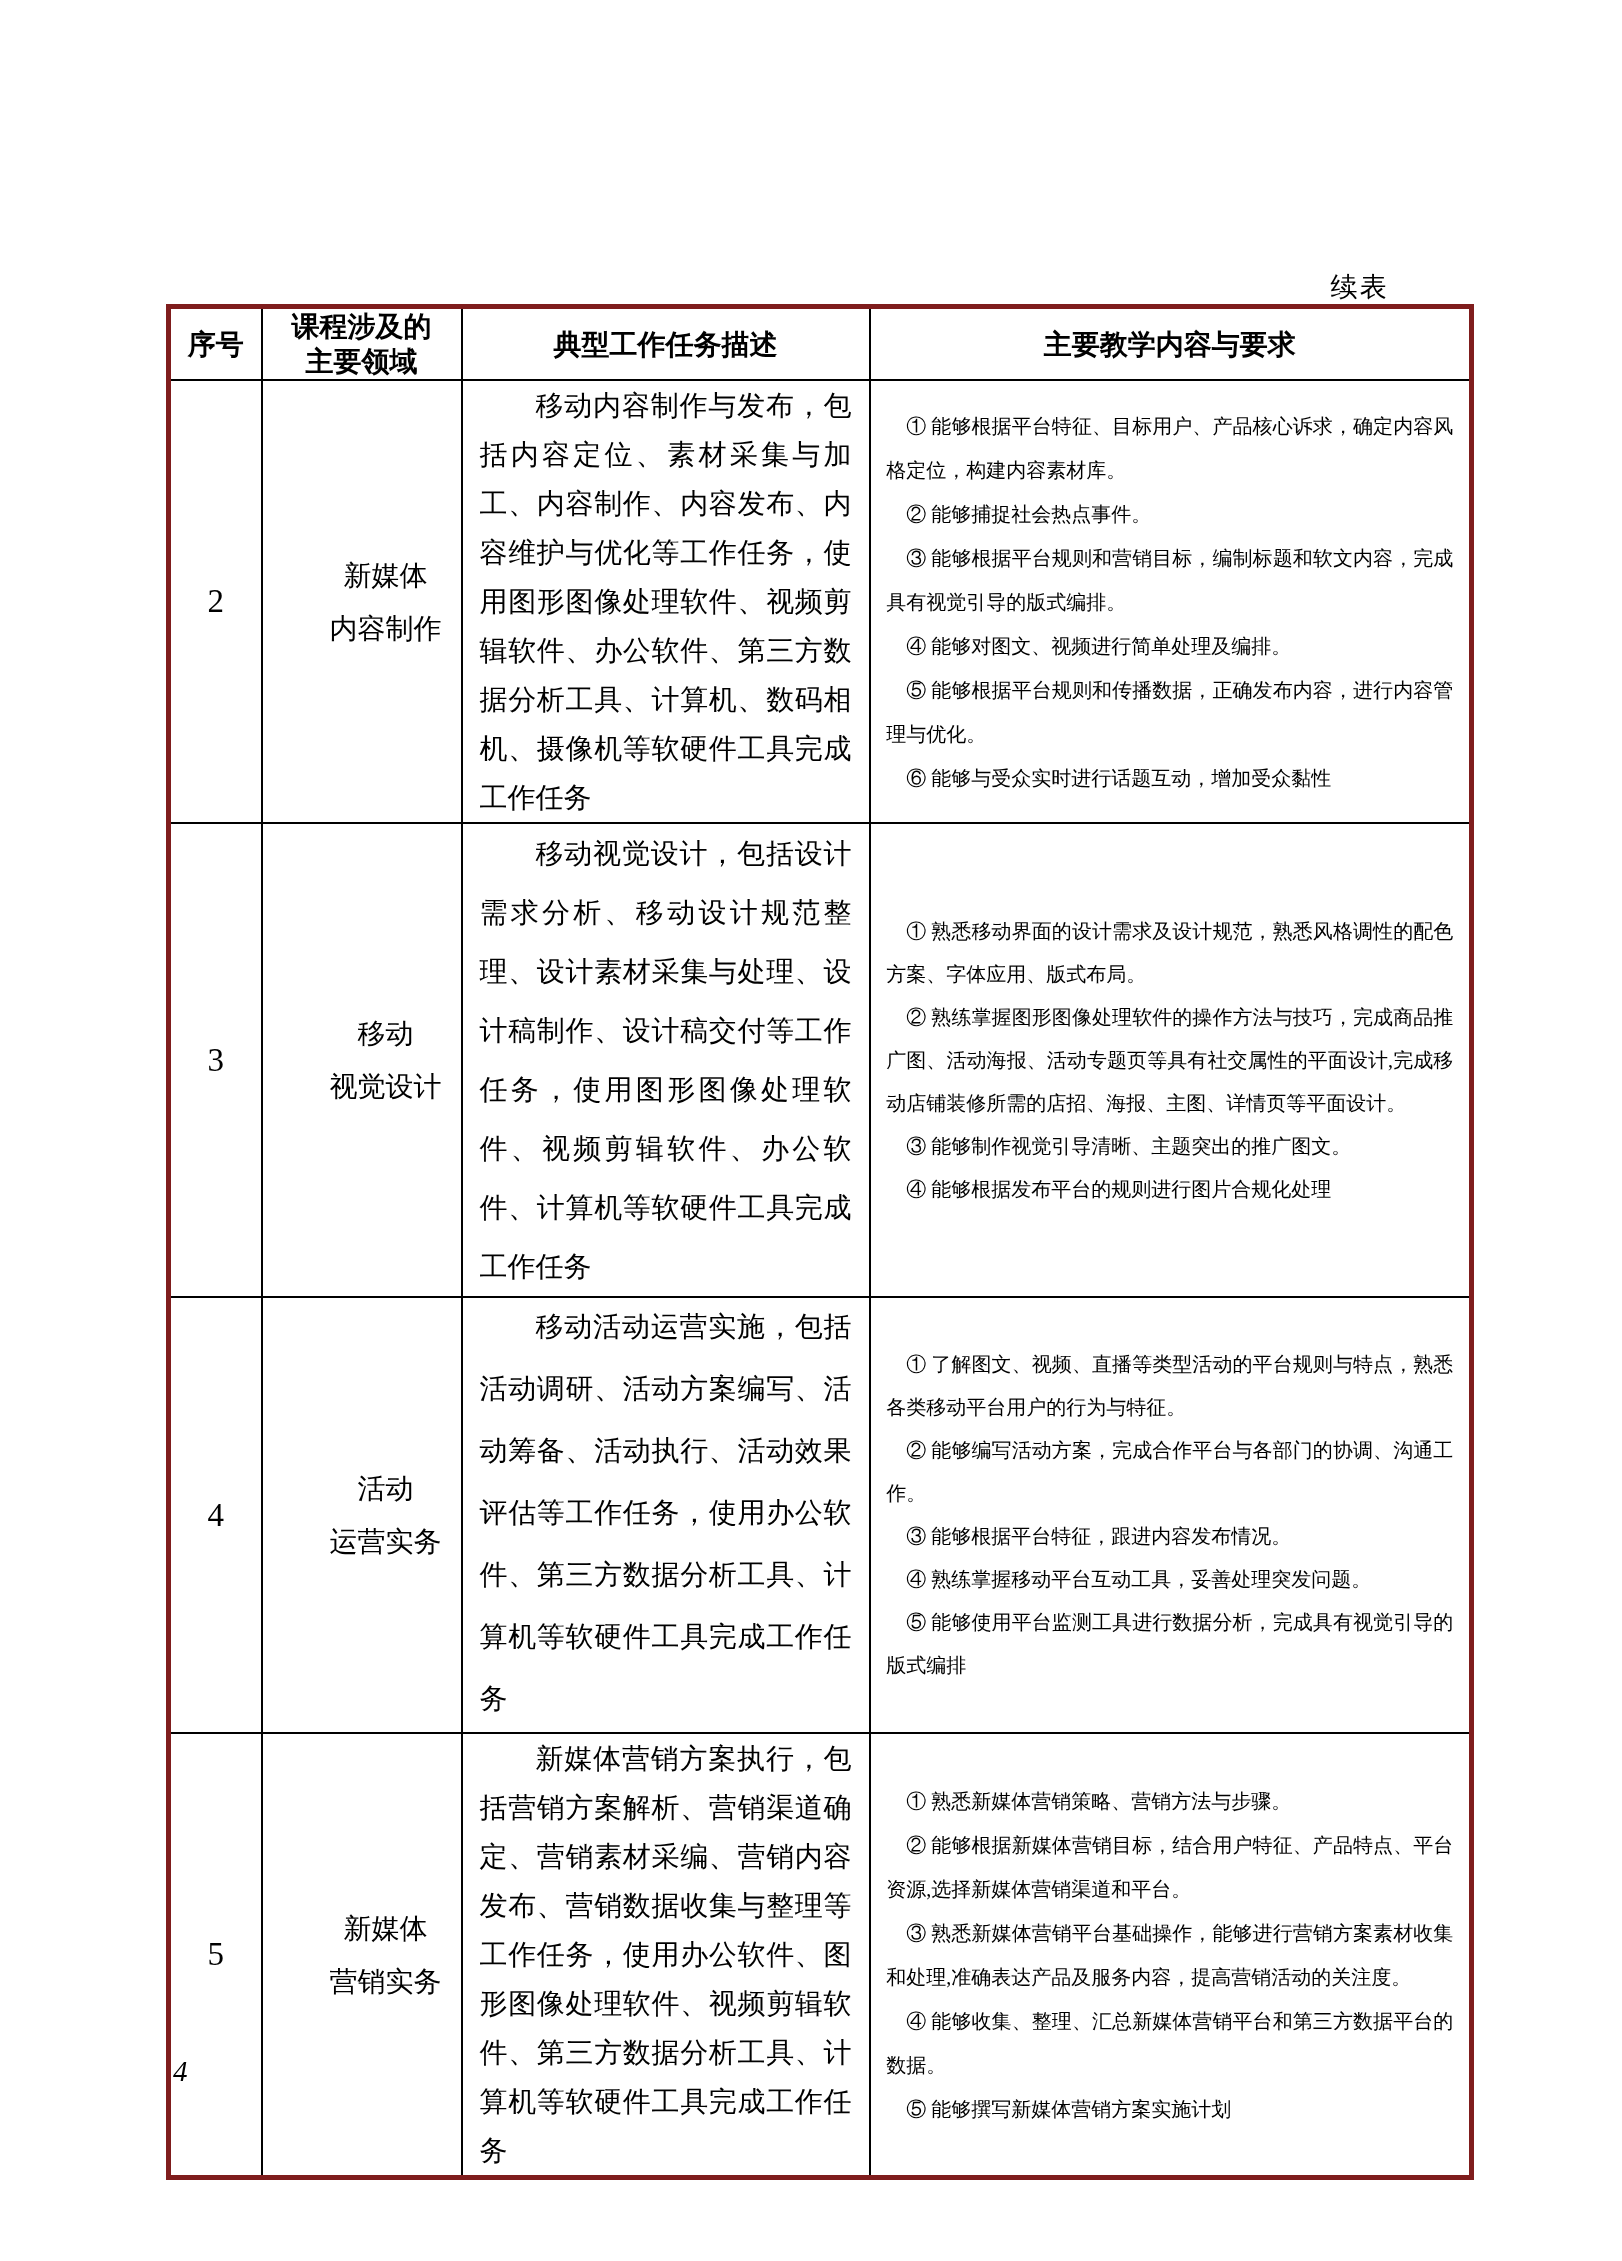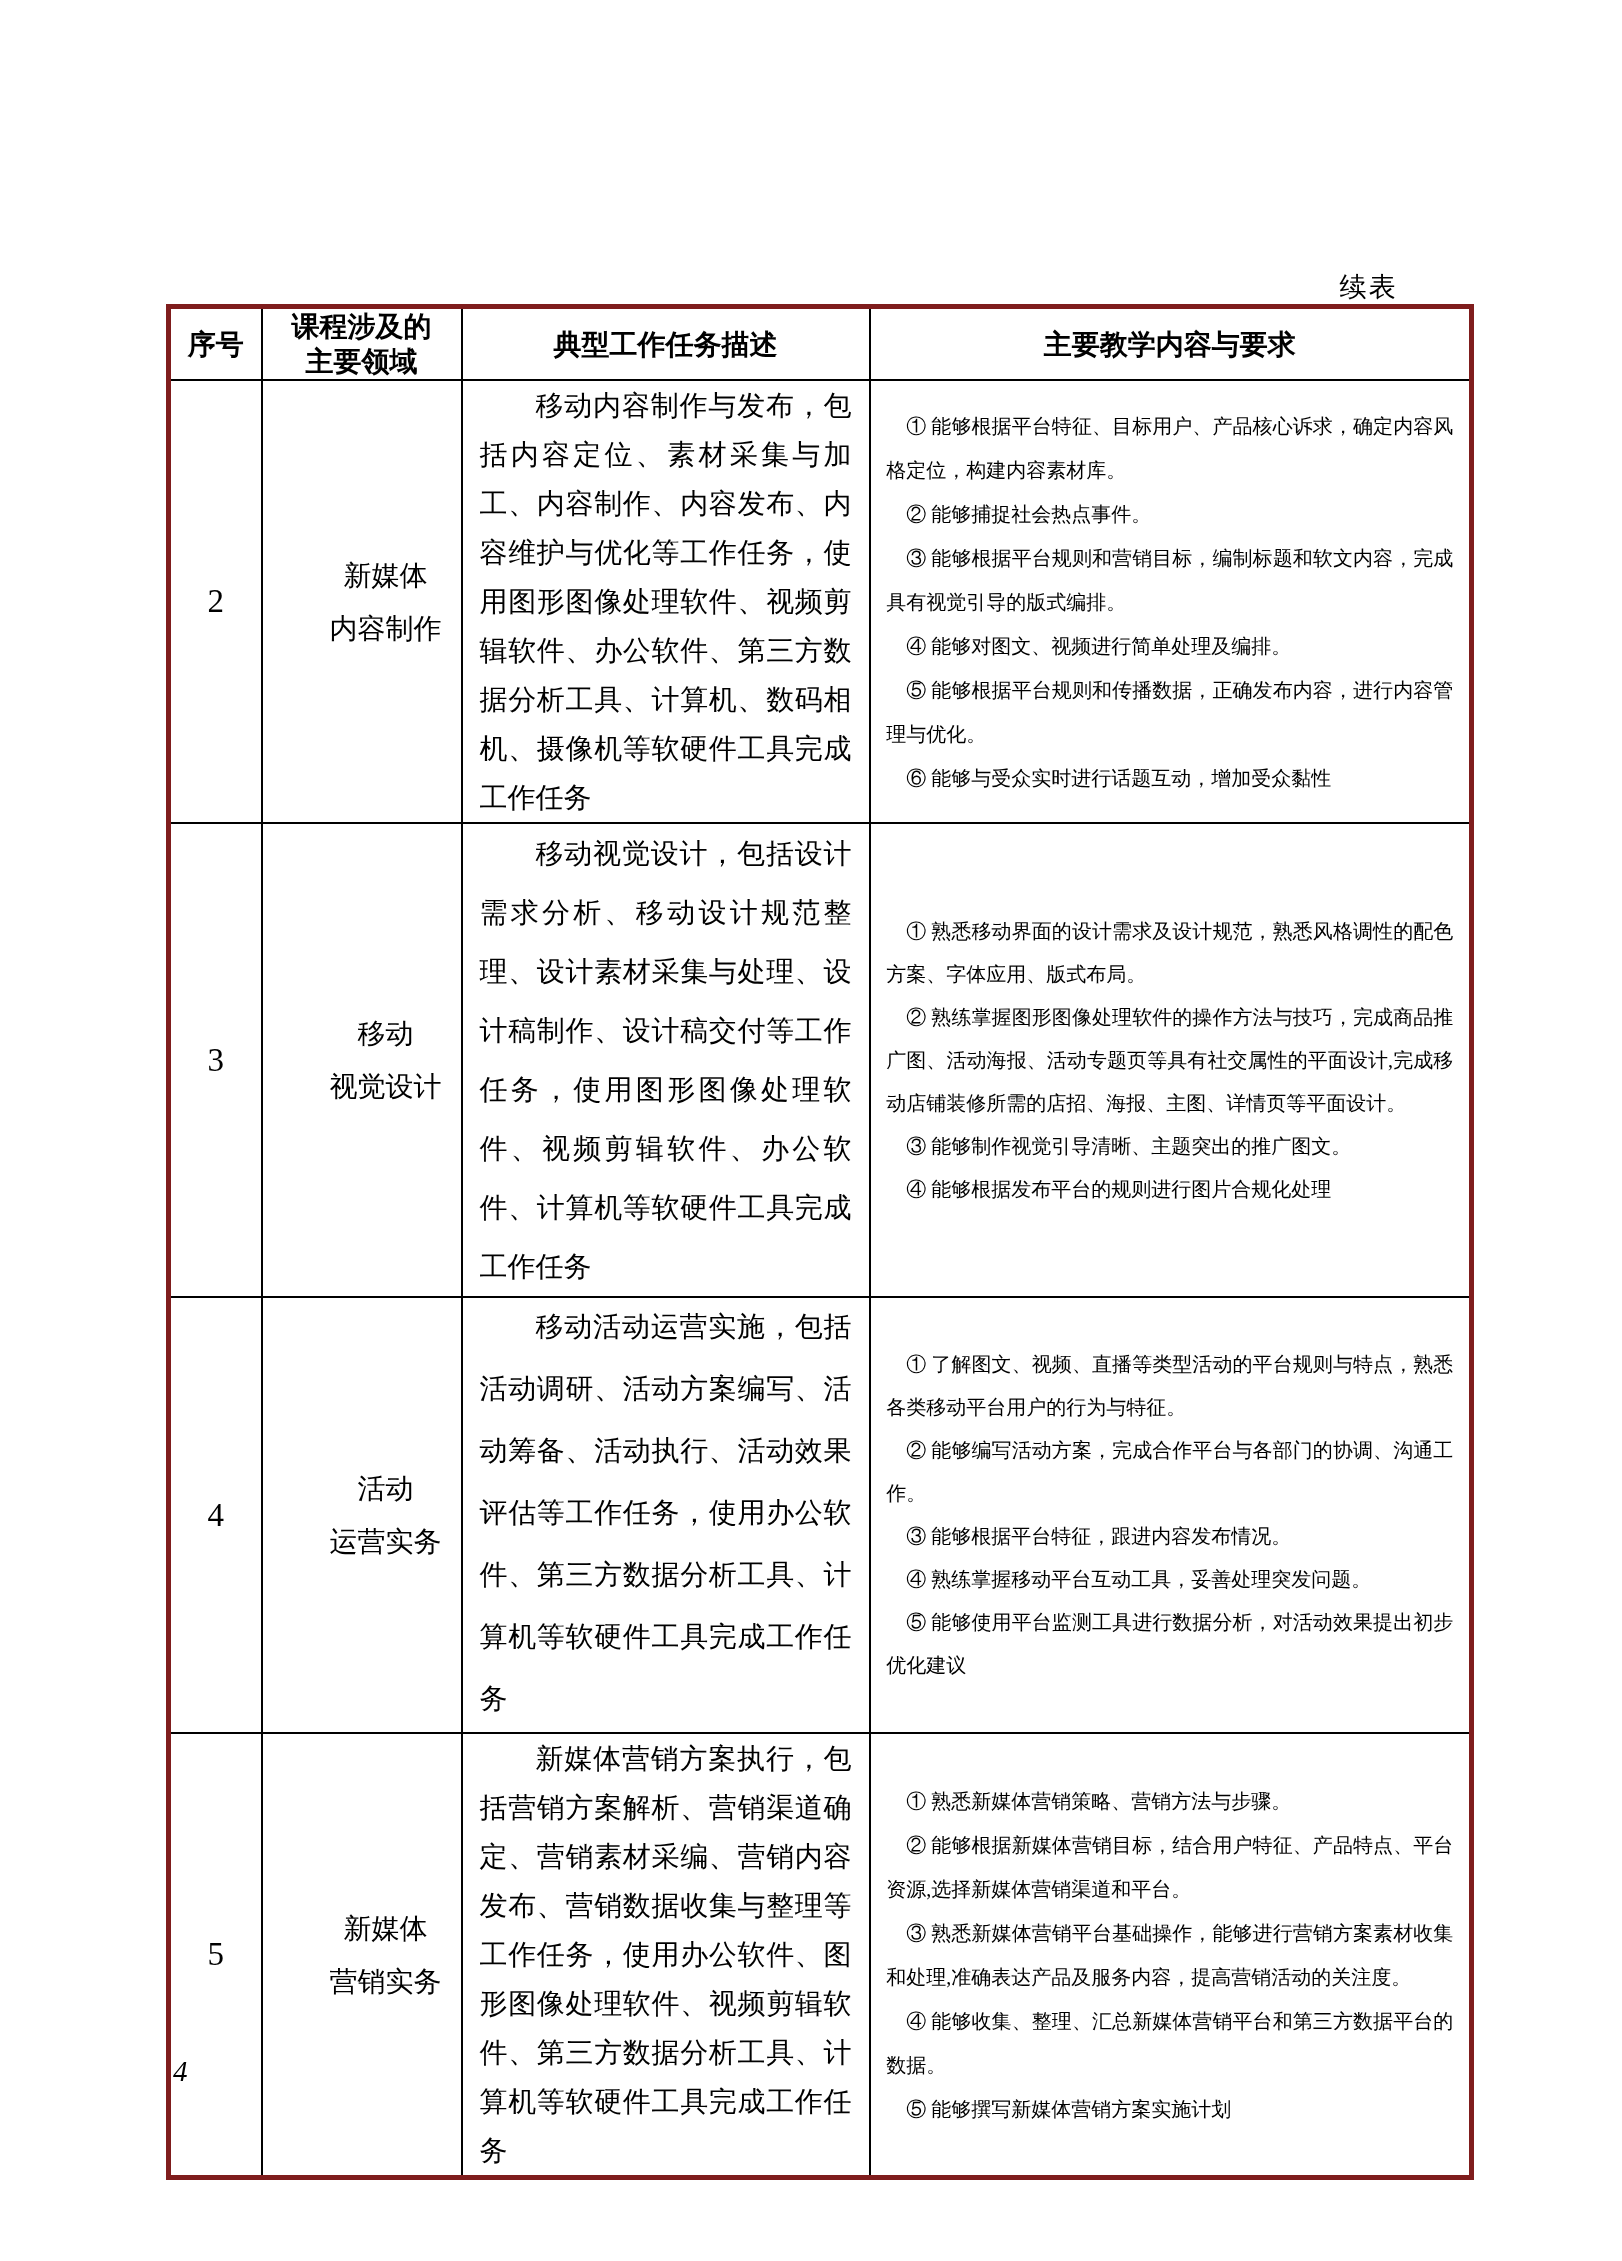--- a/index.html
+++ b/index.html
@@ -4,21 +4,21 @@
 <style>
   html, body { margin: 0; padding: 0; }
   body {
     width: 1622px; height: 2261px;
     background: #ffffff; color: #000000;
     position: relative;
     font-family: "Liberation Serif", "DejaVu Serif", serif;
   }
   .continued-label {
     position: absolute;
-    top: 269px; right: 224px;
+    top: 269px; right: 233px;
     font-size: 27px; letter-spacing: 2.2px;
   }
   table.course-table {
     position: absolute;
     left: 166px; top: 304px;
     width: 1302px;
     border-collapse: collapse;
     table-layout: fixed;
     border: 5px solid #7f1d1d;
   }
@@ -132,21 +132,21 @@
         <div class="domain-line">运营实务</div>
       </td>
       <td class="cell-task">
         <p class="task-p">移动活动运营实施，包括活动调研、活动方案编写、活动筹备、活动执行、活动效果评估等工作任务，使用办公软件、第三方数据分析工具、计算机等软硬件工具完成工作任务</p>
       </td>
       <td class="cell-content">
         <p class="item">① 了解图文、视频、直播等类型活动的平台规则与特点，熟悉各类移动平台用户的行为与特征。</p>
         <p class="item">② 能够编写活动方案，完成合作平台与各部门的协调、沟通工作。</p>
         <p class="item">③ 能够根据平台特征，跟进内容发布情况。</p>
         <p class="item">④ 熟练掌握移动平台互动工具，妥善处理突发问题。</p>
-        <p class="item">⑤ 能够使用平台监测工具进行数据分析，对活动效果提出初步优化建议</p>
+        <p class="item">⑤ 能够使用平台监测工具进行数据分析，完成具有视觉引导的版式编排</p>
       </td>
     </tr>
 
     <tr class="row-5">
       <td class="cell-index">5</td>
       <td class="cell-domain">
         <div class="domain-line">新媒体</div>
         <div class="domain-line">营销实务</div>
       </td>
       <td class="cell-task">

